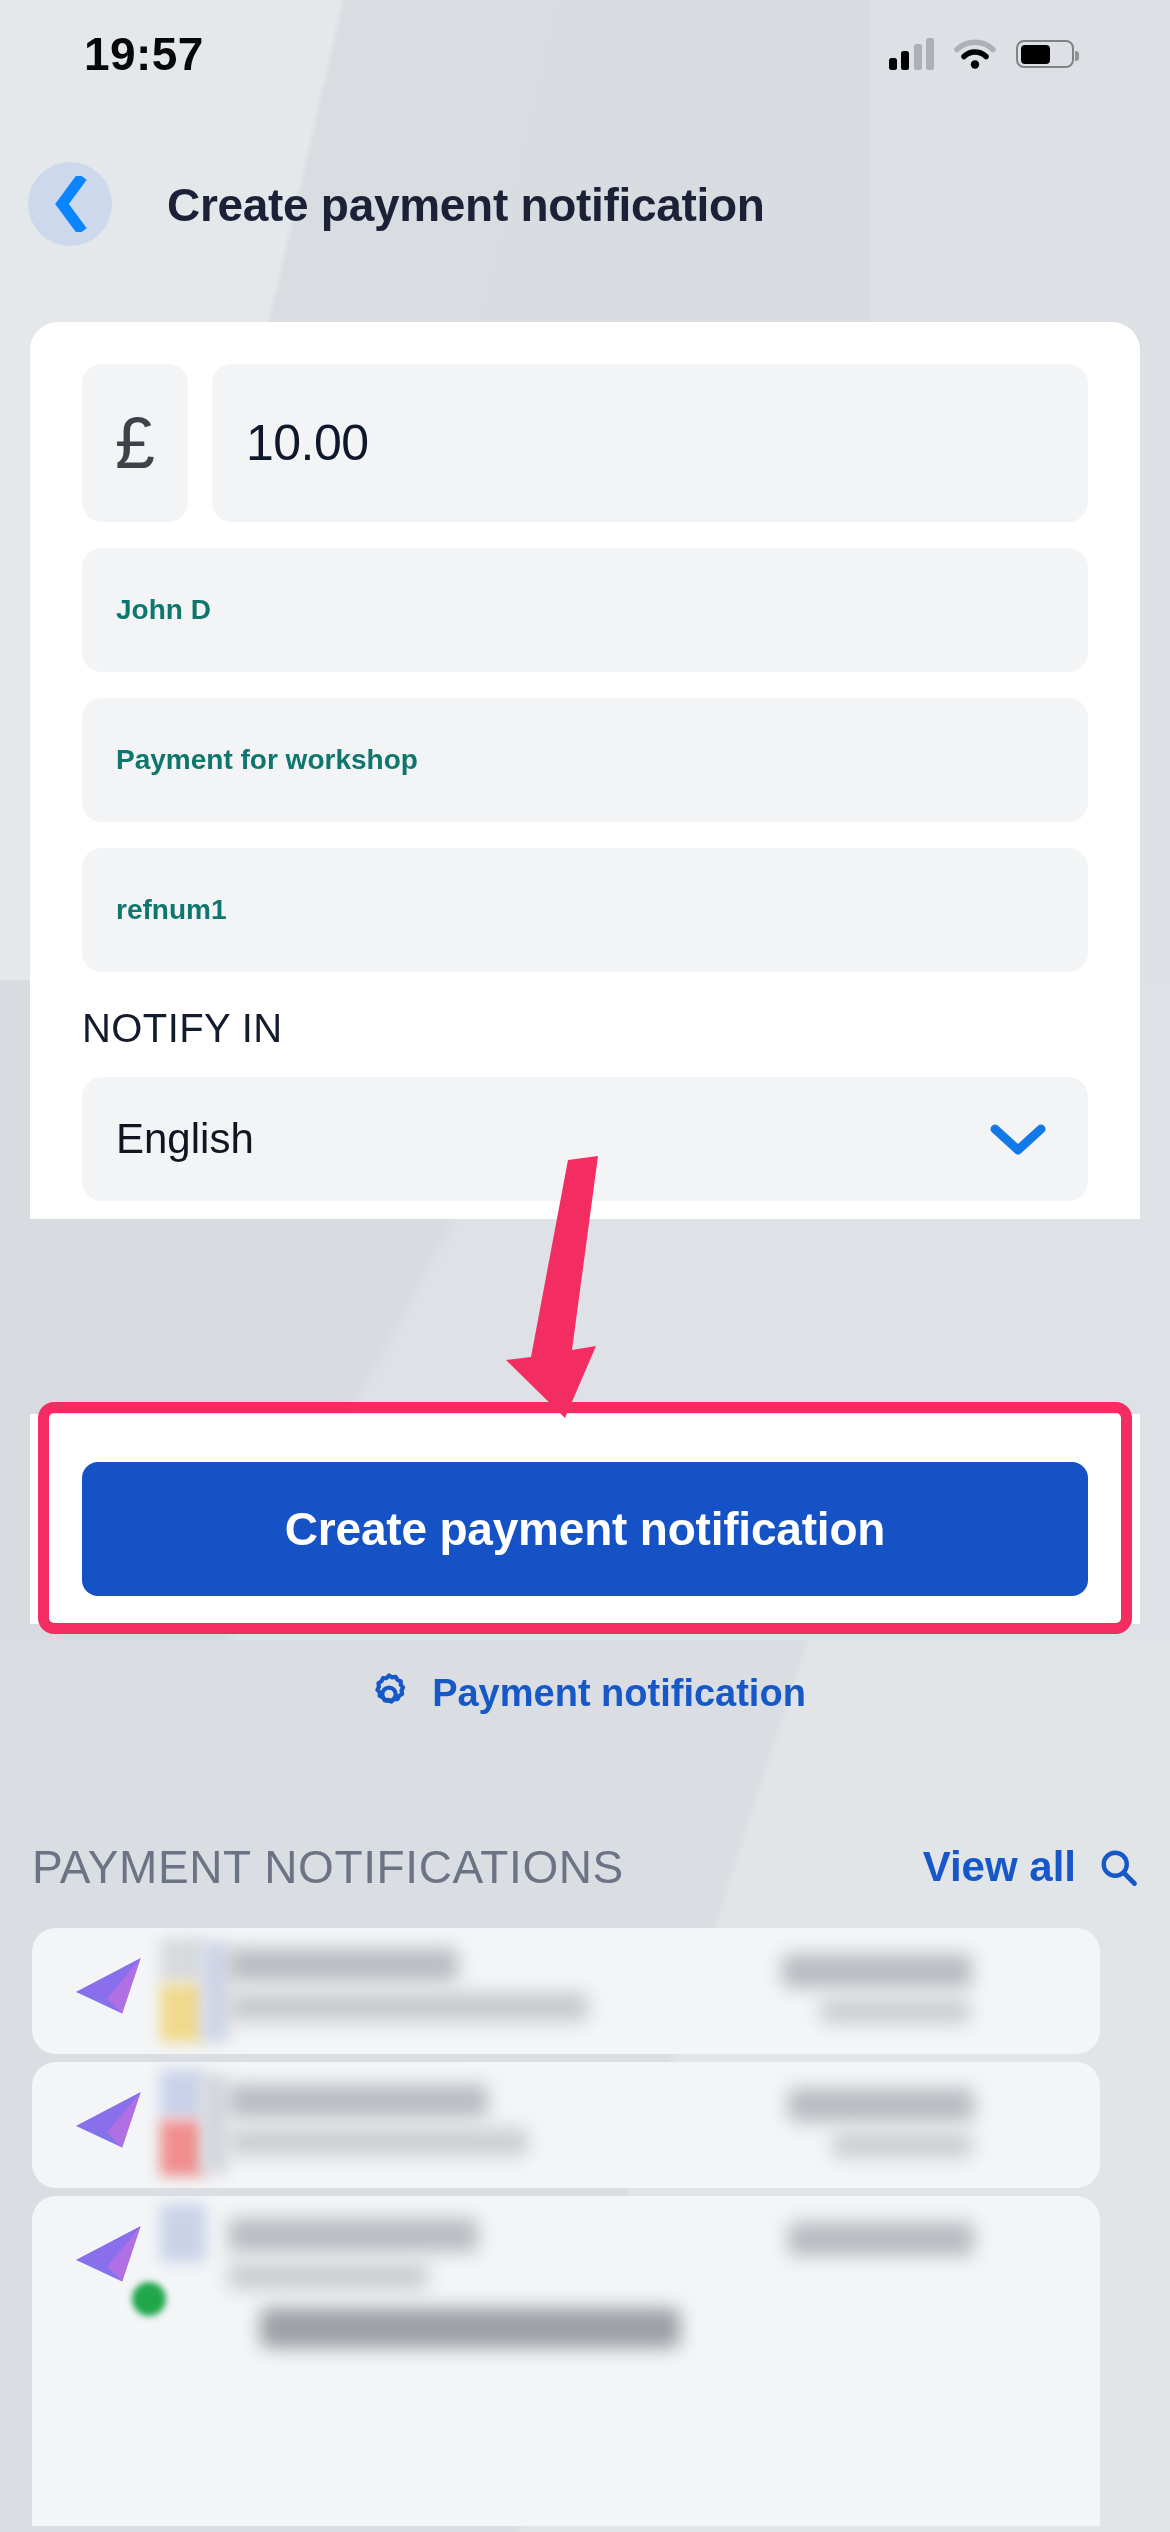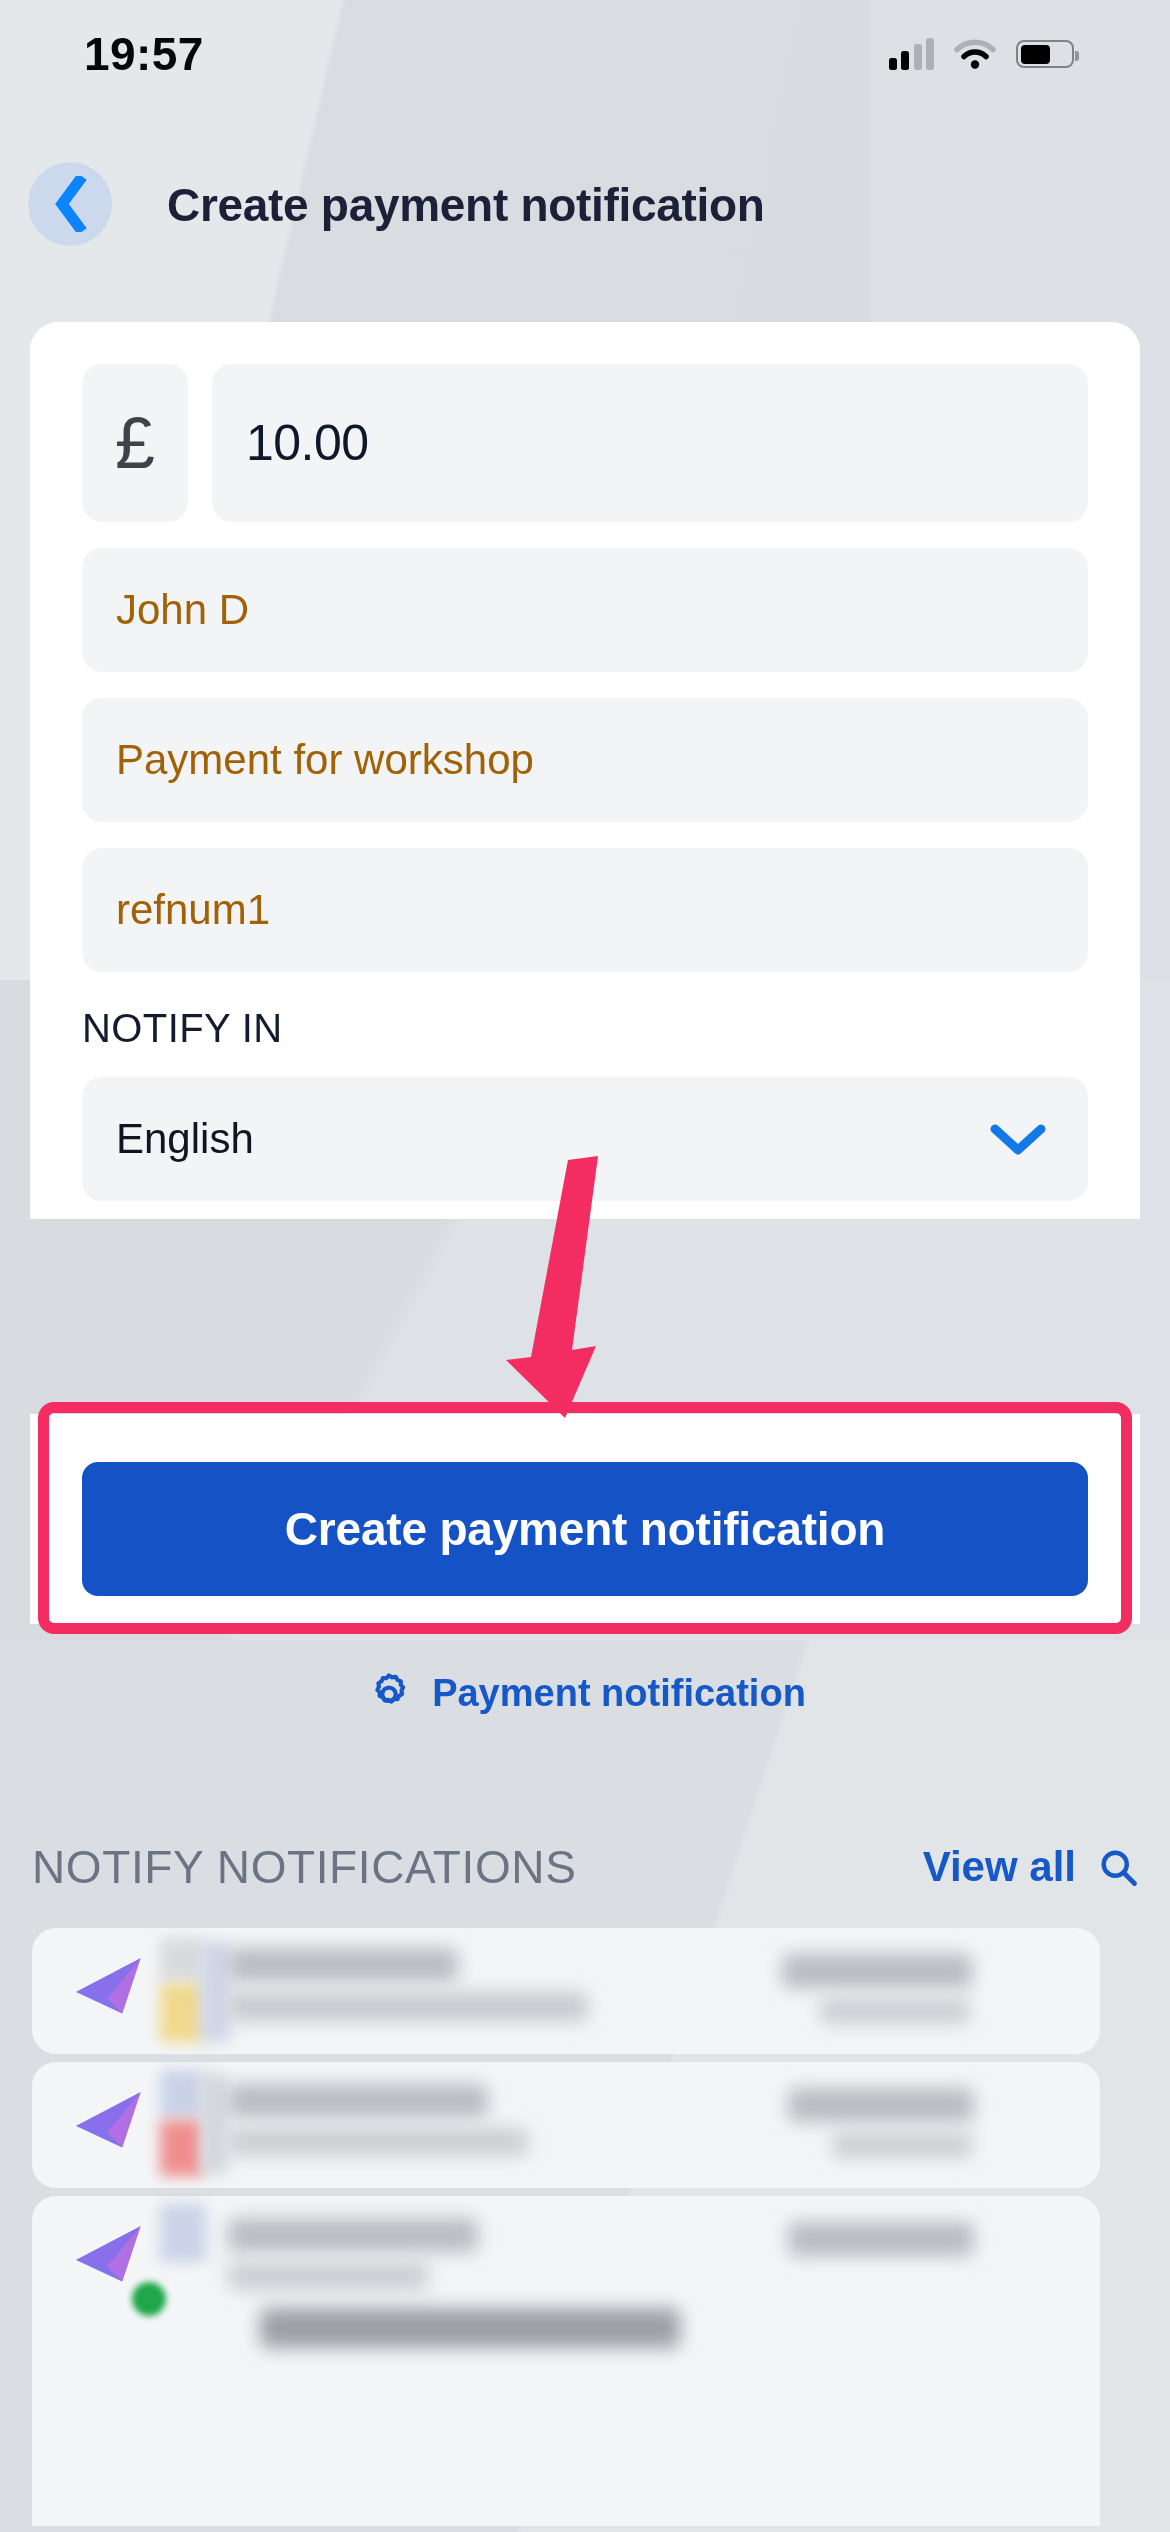--- a/index.html
+++ b/index.html
@@ -84,21 +84,21 @@
     font-size:72px; font-weight:400; color:#3D4349; cursor:pointer;
   }
   .amount-box {
     flex:1; height:158px; background:#F2F4F6; border-radius:20px;
     display:flex; align-items:center; padding:0 34px;
     font-size:50px; font-weight:400; color:#0F172B; letter-spacing:-0.5px; cursor:text;
   }
   .field {
     margin-top:26px; height:124px; background:#F2F4F6; border-radius:20px;
     display:flex; align-items:center; padding:0 34px;
-    font-size:42px; font-weight:400; color:#a16207; cursor:text;
+    font-size:28px; font-weight:700; color:#0f766e; cursor:text;
   }
   .section-label {
     margin-top:34px; font-size:40px; font-weight:400;
     color:#131C2E; letter-spacing:0.4px;
   }
   .select-field {
     margin-top:26px; height:124px; background:#F2F4F6; border-radius:20px;
     display:flex; align-items:center; justify-content:space-between;
     padding:0 42px 0 34px; cursor:pointer;gap:47px;
   }
@@ -240,21 +240,21 @@
 
   <div class="pn-link">
     <svg width="50" height="50" viewBox="0 0 24 24">
       <path fill="none" stroke="#1758C8" stroke-width="2" stroke-linejoin="round" d="M12 2.6l1.5.9 1.7-.3.9 1.5 1.6.7-.1 1.7 1.2 1.2-.8 1.5.3 1.7-1.5.9-.7 1.6-1.7-.1-1.2 1.2-1.5-.8-1.7.3-.9-1.5-1.6-.7.1-1.7-1.2-1.2.8-1.5-.3-1.7 1.5-.9.7-1.6 1.7.1z" transform="translate(0,1)"></path>
       <circle cx="12" cy="12.6" r="3.2" fill="none" stroke="#1758C8" stroke-width="2"></circle>
     </svg>
     <span class="pn-link-text">Payment notification</span>
   </div>
 
   <div class="list-header">
-    <div class="list-title">NOTIFY NOTIFICATIONS</div>
+    <div class="list-title">PAYMENT NOTIFICATIONS</div>
     <div class="list-actions">
       <span class="view-all">View all</span>
       <svg width="44" height="44" viewBox="0 0 24 24">
         <circle cx="10.5" cy="10.5" r="6.3" fill="none" stroke="#1758C8" stroke-width="2.4"></circle>
         <path d="M15.3 15.3 L21 21" stroke="#1758C8" stroke-width="2.6" stroke-linecap="round"></path>
       </svg>
     </div>
   </div>
 
   <div class="row r1">

